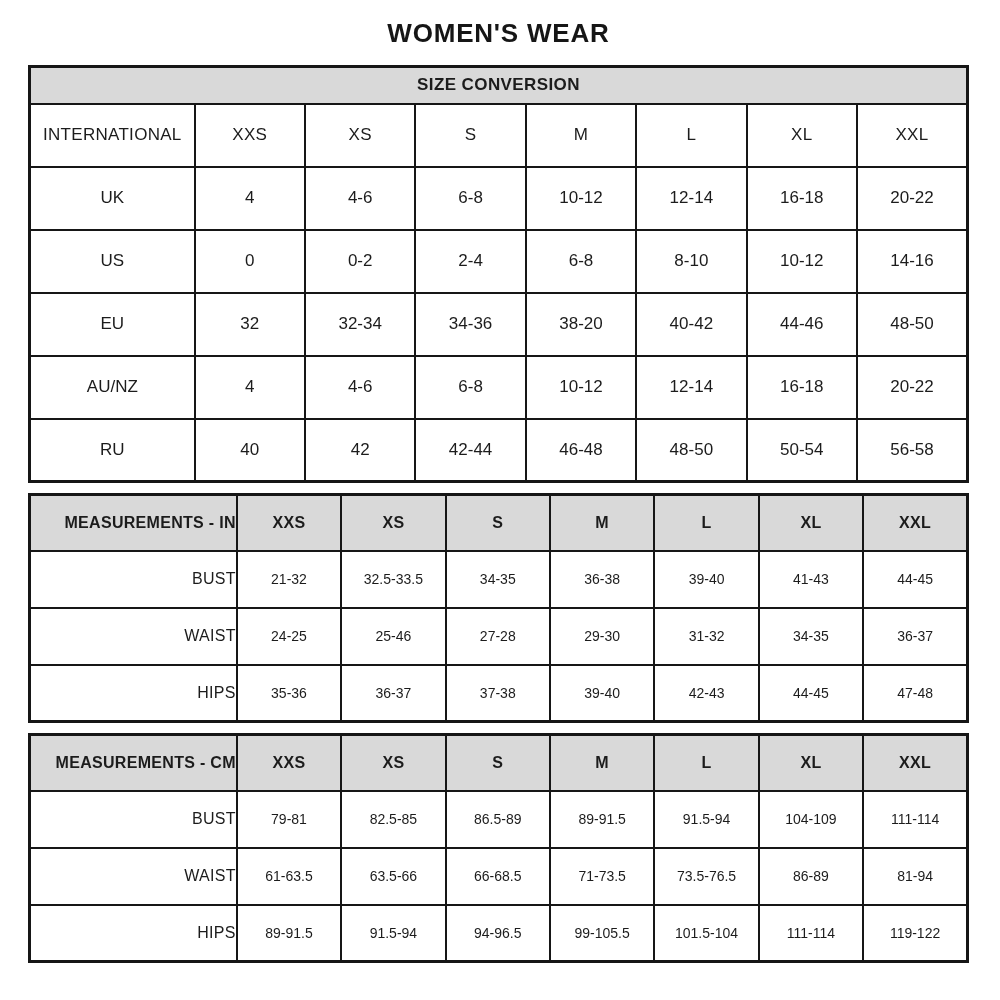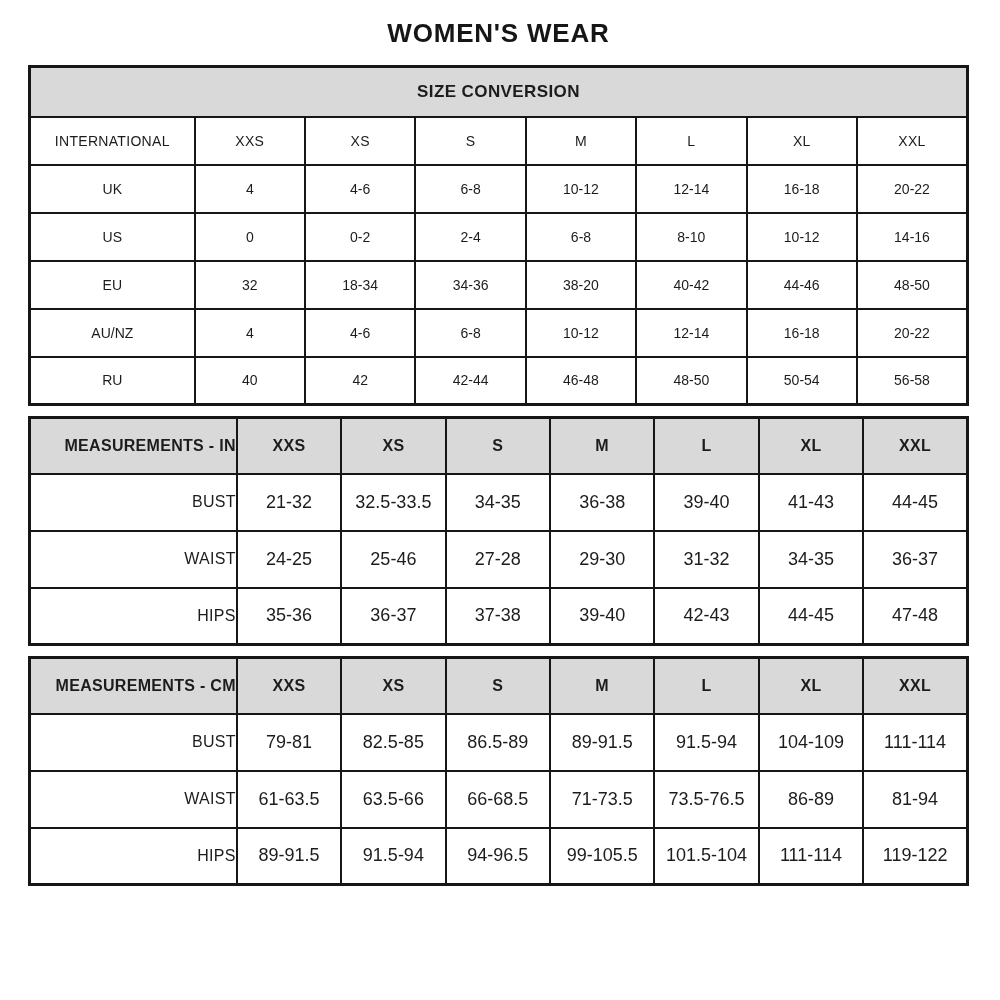--- a/index.html
+++ b/index.html
@@ -25,40 +25,40 @@
     border: 3px solid #161616;
     margin-bottom: 10px;
   }
   table.tbl td {
     border: 2px solid #161616;
     text-align: center;
     vertical-align: middle;
     overflow: hidden;
   }
   
-  .conv td { height: 48px; font-size: 14px; font-weight: 400; }
+  .conv td { height: 63px; font-size: 17px; font-weight: 400; }
   .conv tr.band td {
-    height: 50px;
+    height: 37px;
     background: #d9d9d9;
     font-weight: 700;
     font-size: 17px;
     letter-spacing: 0.4px;
   }
   .conv tr.colhead td { font-weight: 500; letter-spacing: 0.3px; }
   
   .meas td { height: 57px; }
   .meas tr.mhead td {
     height: 56px;
     background: #d9d9d9;
     font-weight: 700;
     font-size: 16px;
     letter-spacing: 0.3px;
   }
   .meas td.lbl { font-size: 16px; font-weight: 500; letter-spacing: 0.3px; text-align: right; }
-  .meas td.val { font-size: 18px; font-weight: 400; }
+  .meas td.val { font-size: 14px; font-weight: 400; }
 </style>
 </head>
 <body>
 
 <div class="page">
 
   <h1 class="title">WOMEN'S WEAR</h1>
 
   <table class="tbl conv">
     <colgroup>
@@ -101,21 +101,21 @@
           <td class="val">0-2</td>
           <td class="val">2-4</td>
           <td class="val">6-8</td>
           <td class="val">8-10</td>
           <td class="val">10-12</td>
           <td class="val">14-16</td>
         </tr>
         <tr>
           <td class="lbl">EU</td>
           <td class="val">32</td>
-          <td class="val">18-34</td>
+          <td class="val">32-34</td>
           <td class="val">34-36</td>
           <td class="val">38-20</td>
           <td class="val">40-42</td>
           <td class="val">44-46</td>
           <td class="val">48-50</td>
         </tr>
         <tr>
           <td class="lbl">AU/NZ</td>
           <td class="val">4</td>
           <td class="val">4-6</td>

